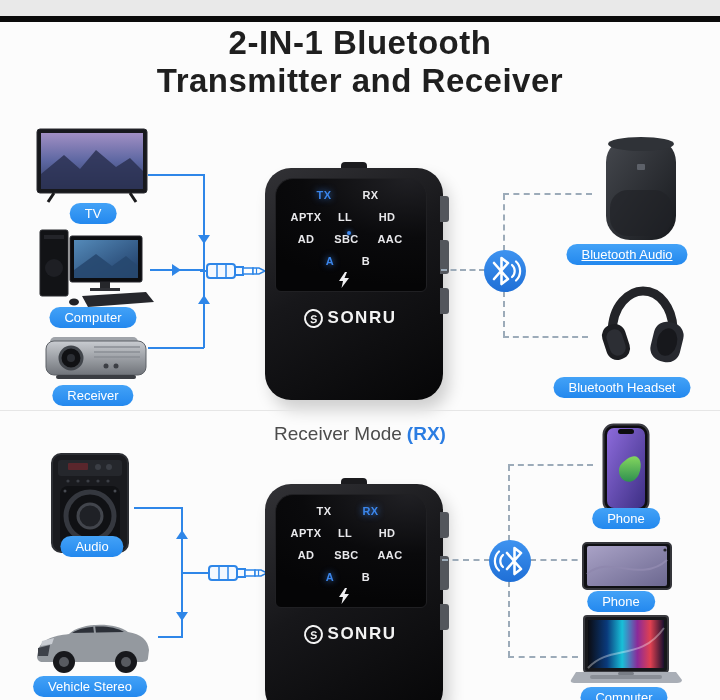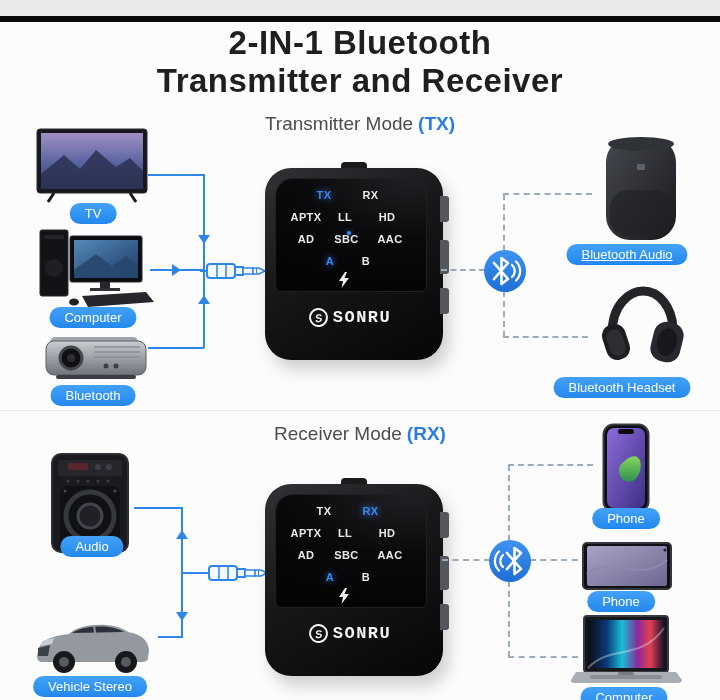--- a/index.html
+++ b/index.html
@@ -18,56 +18,53 @@
   .img{position:absolute;}
   
   .ln{position:absolute;background:#2e86e8;}
   .arr{position:absolute;width:0;height:0;}
   .arr.down{border-left:6px solid transparent;border-right:6px solid transparent;border-top:9px solid #2e86e8;}
   .arr.up{border-left:6px solid transparent;border-right:6px solid transparent;border-bottom:9px solid #2e86e8;}
   .arr.right{border-top:6px solid transparent;border-bottom:6px solid transparent;border-left:9px solid #2e86e8;}
   .dash-h{position:absolute;border-top:2px dashed #9cabb9;}
   .dash-v{position:absolute;border-left:2px dashed #9cabb9;}
   
-  .device{position:absolute;width:178px;height:192px;}
+  .device{position:absolute;width:178px;height:232px;}
   .dev-body{position:absolute;inset:0;background:linear-gradient(150deg,#323236 0%,#17171a 45%,#060607 100%);
             border-radius:26px;box-shadow:6px 10px 16px rgba(0,0,0,0.18);}
   .dev-knob{position:absolute;top:-6px;left:50%;transform:translateX(-50%);width:26px;height:10px;
             background:#1c1c1f;border-radius:4px 4px 0 0;}
   .dev-btn{position:absolute;right:-6px;width:9px;background:#53565c;border-radius:0 3px 3px 0;}
   .dev-screen{position:absolute;left:10px;top:10px;right:16px;height:112px;border:1px solid #202023;
               background:radial-gradient(130% 95% at 88% 0%,#202024 0%,#0a0a0c 55%,#050506 100%);
               border-radius:18px 18px 6px 6px;}
   .cell{position:absolute;transform:translateX(-50%);color:#e9e9ec;font-size:11px;font-weight:bold;letter-spacing:0.4px;}
   .cell.on{color:#3b86ec;text-shadow:0 0 7px rgba(59,134,236,0.95);}
   .sbc-dot{position:absolute;left:47.5%;top:52px;width:4px;height:4px;border-radius:50%;
            background:#3b86ec;box-shadow:0 0 5px rgba(59,134,236,0.95);}
   .bolt{position:absolute;left:45%;top:93px;transform:translateX(-50%);}
   .dev-brand{position:absolute;left:0;right:8px;top:140px;display:flex;align-items:center;justify-content:center;
              color:#f3f3f3;}
   .s-ring{width:15px;height:15px;border:2px solid #f3f3f3;border-radius:50%;display:inline-flex;align-items:center;
           justify-content:center;font-size:11px;font-weight:bold;font-style:italic;margin-right:5px;transform:rotate(-8deg);}
-  .brand-txt{font-size:17px;font-weight:bold;letter-spacing:1.5px;font-family:Liberation Mono, monospace;}
+  .brand-txt{font-size:17px;font-weight:bold;letter-spacing:1.5px;}
   .bt{position:absolute;width:44px;height:44px;}
 </style>
 </head>
 <body>
 
 <div class="stage">
   <div class="bar top"></div>
   <div class="bar bottom"></div>
 
   <div class="title">
     <div>2-IN-1 Bluetooth</div>
     <div>Transmitter and Receiver</div>
   </div>
 
-  <div class="sec-head" style="top:97px;">
-    <span>Transmitter Mode</span><span class="tag">(TX)</span>
-  </div>
 
   <svg class="img" style="left:36px;top:112px;" width="112" height="78" viewBox="0 0 112 78">
     <defs>
       <linearGradient id="tvg" x1="0" y1="0" x2="0" y2="1">
         <stop offset="0" stop-color="#a18fc4"></stop>
           <stop offset="0.5" stop-color="#5d67a2"></stop>
           <stop offset="1" stop-color="#2e3a60"></stop>
       </linearGradient>
     </defs>
     <rect x="1" y="1" width="110" height="64" rx="3" fill="#17181c" stroke="#2a2b30"></rect>
@@ -107,21 +104,21 @@
     </defs>
     <rect x="6" y="4" width="88" height="10" rx="5" fill="#a0a4aa"></rect>
     <rect x="2" y="8" width="100" height="34" rx="8" fill="url(#prg)" stroke="#5c6066"></rect>
     <path d="M50 14 h46 M50 19 h46 M50 24 h46" stroke="#8b8f95" stroke-width="1.5"></path>
     <circle cx="27" cy="25" r="11" fill="#101114" stroke="#42464c" stroke-width="3"></circle>
     <circle cx="27" cy="25" r="4" fill="#2b2e34"></circle>
     <circle cx="62" cy="33" r="2.5" fill="#3c3f45"></circle>
     <circle cx="72" cy="33" r="2.5" fill="#3c3f45"></circle>
     <rect x="12" y="42" width="80" height="4" rx="2" fill="#3a3d42"></rect>
   </svg>
-  <div class="pill" style="left:93px;top:369px;">Bluetooth</div>
+  <div class="pill" style="left:93px;top:369px;">Receiver</div>
 
   <div class="ln" style="left:148px;top:158px;width:56px;height:2px;"></div>
   <div class="ln" style="left:203px;top:158px;width:2px;height:174px;"></div>
   <div class="ln" style="left:150px;top:253px;width:53px;height:2px;"></div>
   <div class="ln" style="left:148px;top:331px;width:56px;height:2px;"></div>
   <div class="arr down" style="left:198px;top:219px;"></div>
   <div class="arr up" style="left:198px;top:279px;"></div>
   <div class="arr right" style="left:172px;top:248px;"></div>
 
   <svg class="img" style="left:200px;top:244px;" width="68" height="22" viewBox="0 0 68 22">

